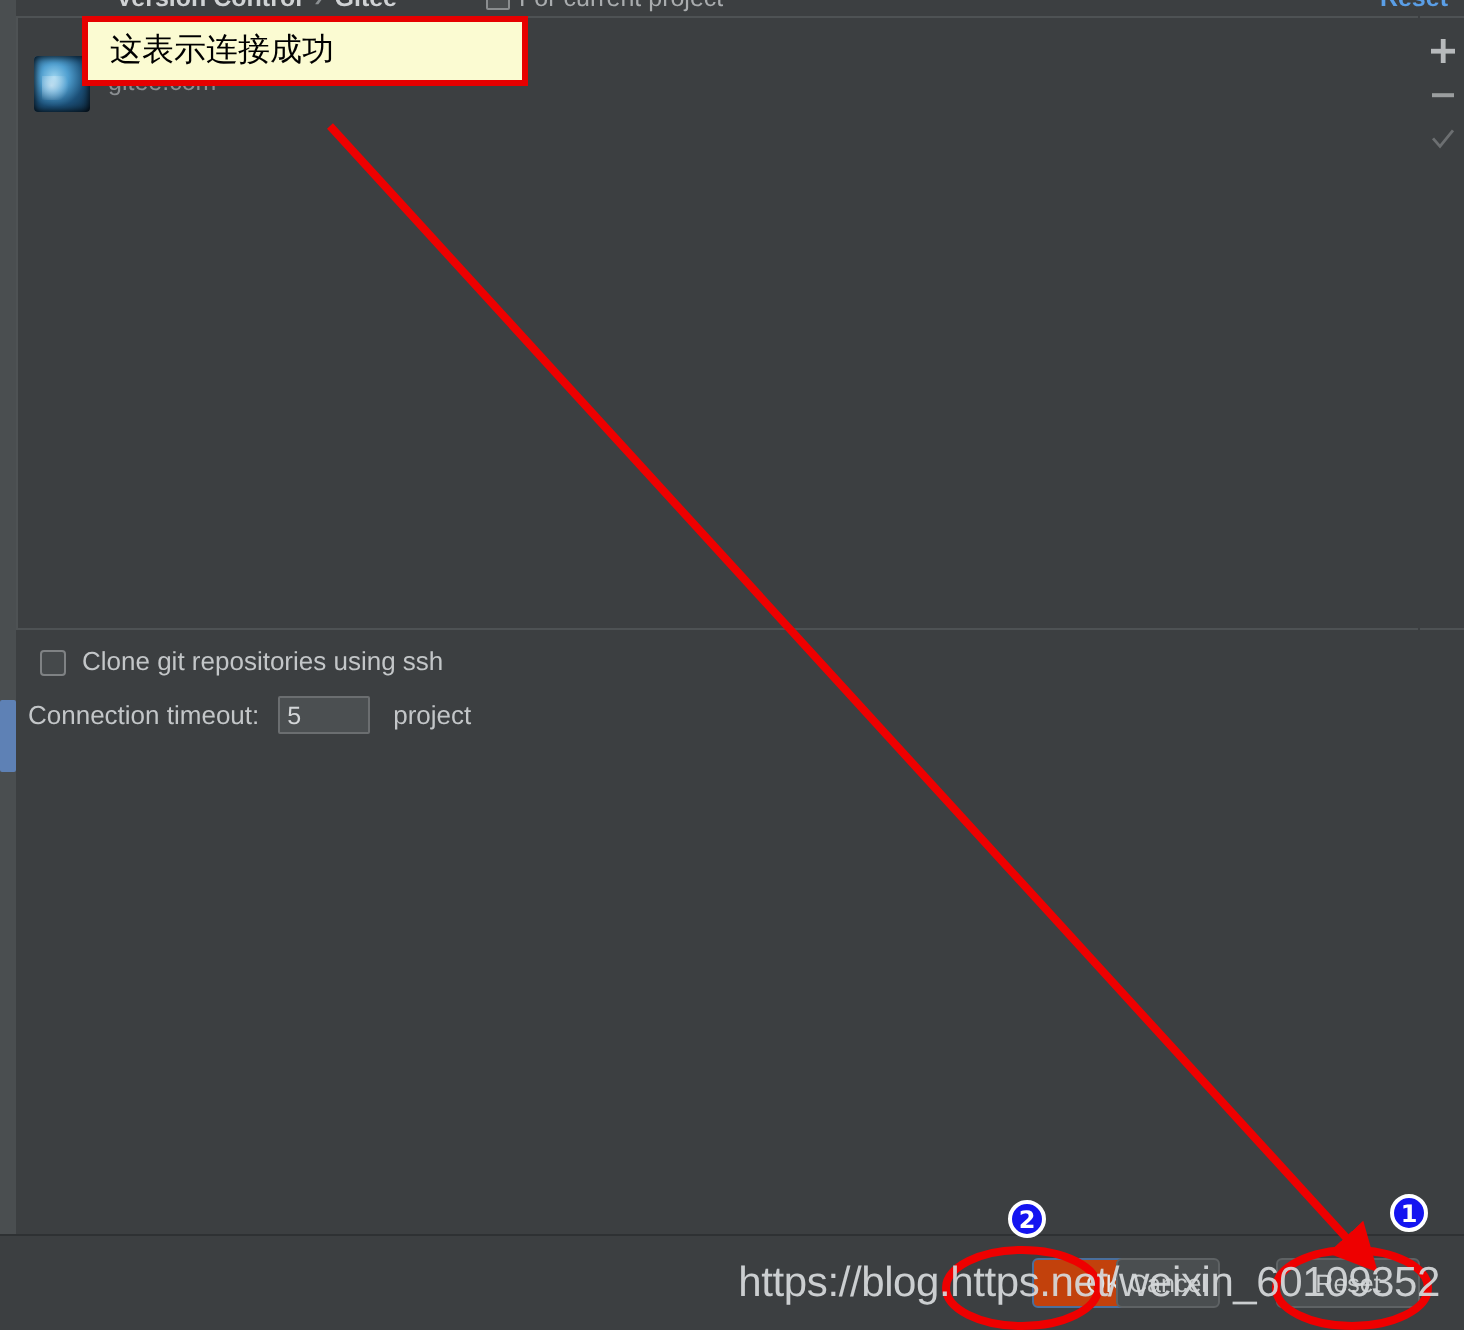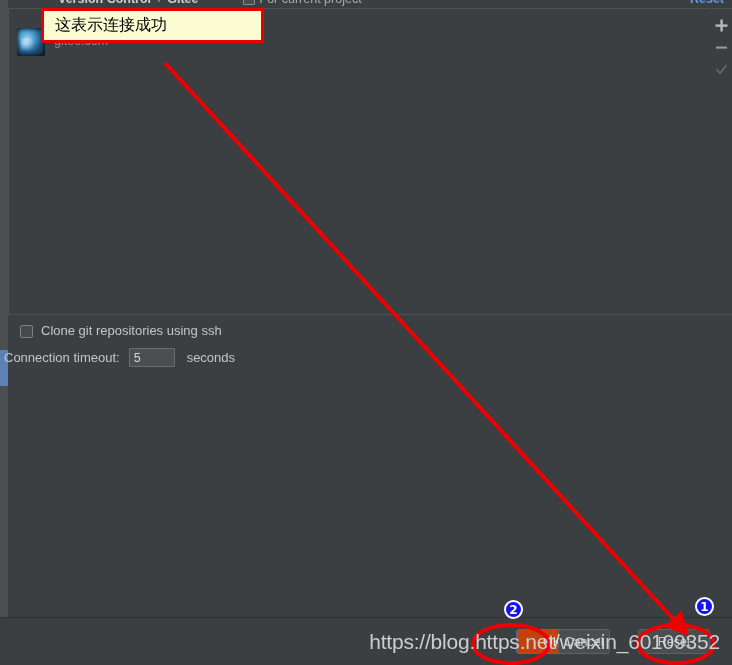--- a/index.html
+++ b/index.html
@@ -172,21 +172,21 @@
     width: 13px; height: 13px;
     border: 1px solid #7f8284;
     background: #45494b;
     border-radius: 2px;
     margin-right: 8px;
     box-sizing: border-box;
   }
   .row-timeout {
     display: flex;
     align-items: center;
-    margin: 10px 0 0 4px;
+    margin: 10px 0 0 14px;
     font-size: 13px;
     color: #c3c6c8;
   }
   .timeout-input {
     width: 46px; height: 19px;
     background: #4b4f51;
     border: 1px solid #6b6e70;
     color: #d3d6d8;
     font-family: "Liberation Sans", sans-serif;
     font-size: 12.5px;
@@ -339,21 +339,21 @@
   </div>
 
   <div class="settings">
     <label class="row-check">
       <span class="checkbox"></span>
       <span>Clone git repositories using ssh</span>
     </label>
     <div class="row-timeout">
       <span>Connection timeout:</span>
       <input class="timeout-input" type="text" value="5" style="">
-      <span class="seconds-label">seconds</span>
+      <span class="seconds-label">project</span>
     </div>
   </div>
 
   <div class="footer-sep"></div>
   <div class="footer">
     <div class="btn primary" id="btn-ok">OK</div>
     <div class="btn" id="btn-cancel">Cancel</div>
     <div class="btn" id="btn-apply">Reset</div>
   </div>
 

